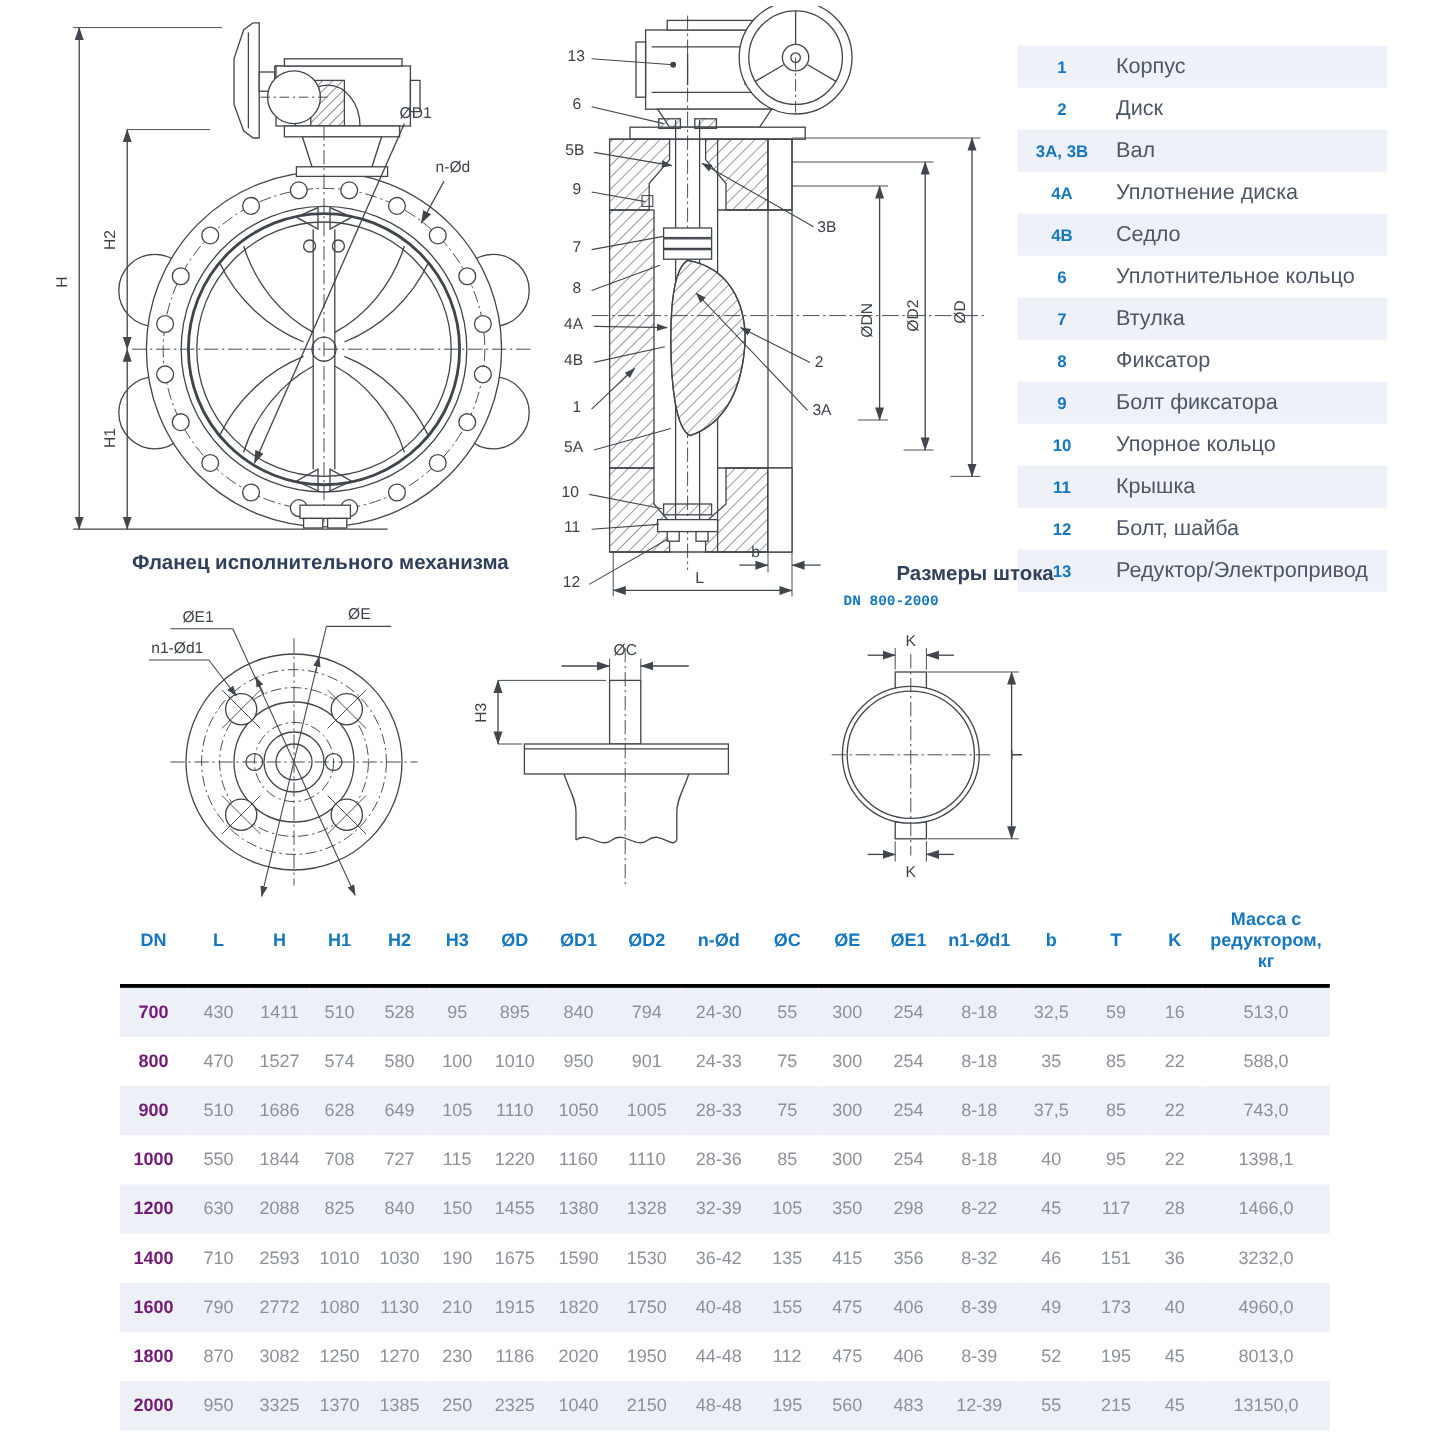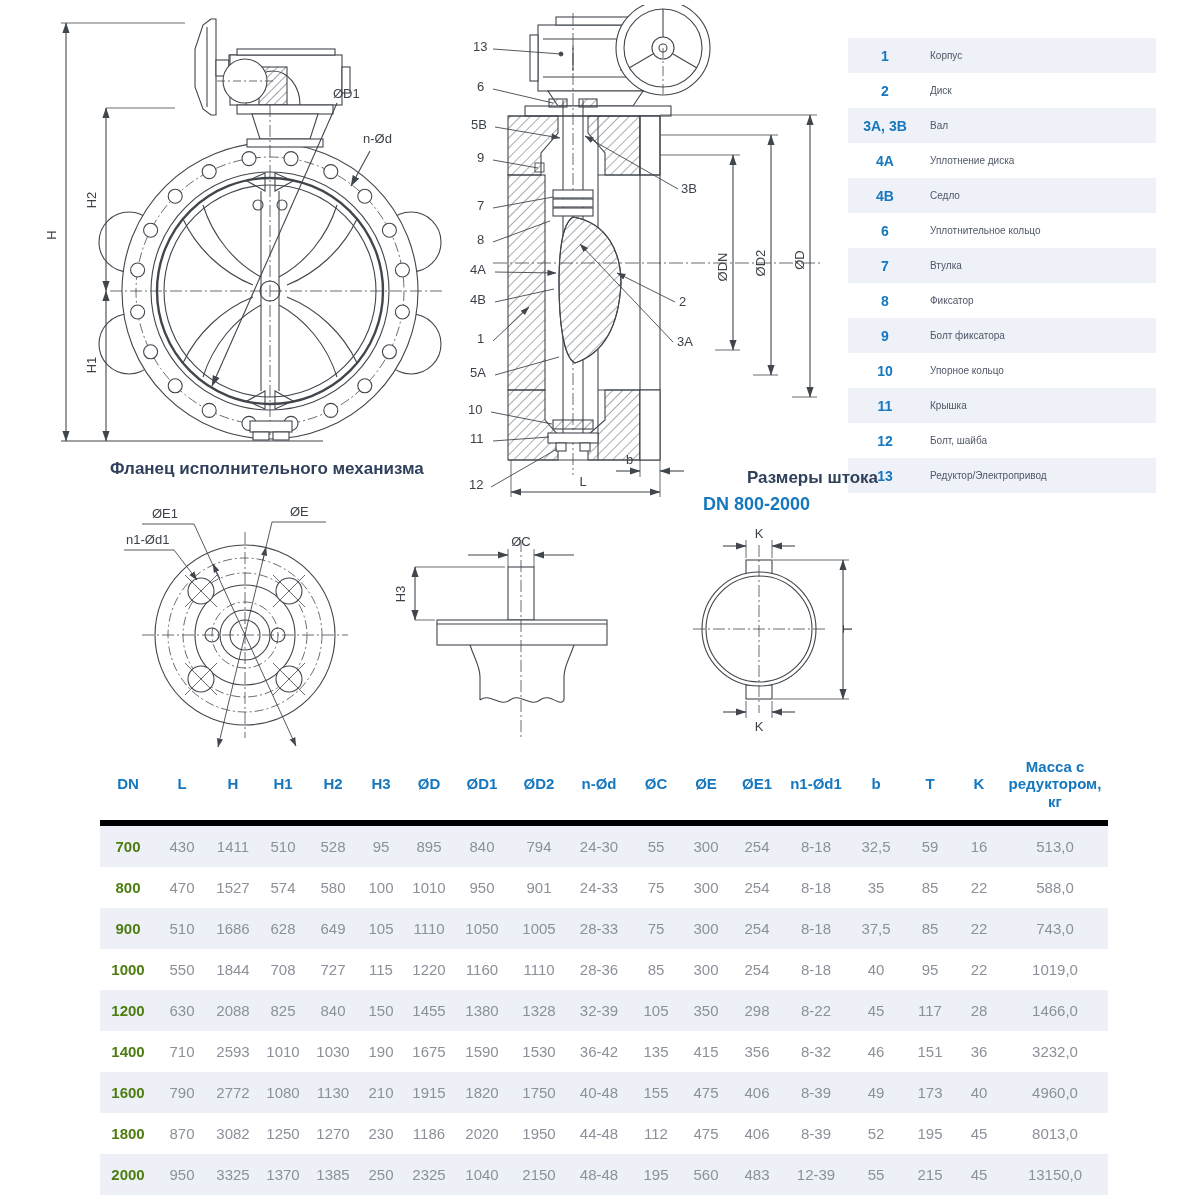--- a/index.html
+++ b/index.html
@@ -6,33 +6,33 @@
   .canvas{position:relative;width:1200px;height:1200px;background:#fff;
           font-family:"Liberation Sans",sans-serif;overflow:hidden;}
   .abs{position:absolute;}
   svg text{font-family:"Liberation Sans",sans-serif;}
 
   
   .legend{width:308px;}
   .legend-row{display:flex;align-items:center;height:35px;}
   .legend-row:nth-child(odd){background:#eef1f7;}
   .legend-num{width:74px;text-align:center;font-weight:bold;font-size:14px;color:#1577be;flex:none;}
-  .legend-label{font-size:10px;color:#4e5666;padding-left:8px;}
+  .legend-label{font-size:18px;color:#4e5666;padding-left:8px;}
 
   
   .title-navy{font-size:17px;font-weight:bold;color:#31405a;}
-  .subtitle-blue{font-size:18px;font-weight:bold;color:#1577be;}
+  .subtitle-blue{font-size:12px;font-weight:bold;color:#1577be;font-family:Liberation Mono, monospace;}
 
   
   table.dims{border-collapse:collapse;table-layout:fixed;width:1008px;}
   table.dims th{color:#1577be;font-weight:bold;font-size:15px;text-align:center;
-    vertical-align:middle;padding:6px 0 10px 0;border-bottom:6px solid #000000;line-height:1.15;}
+    vertical-align:middle;padding:6px 0 10px 0;border-bottom:3px solid #000000;line-height:1.15;}
   table.dims td{font-size:15px;color:#8b9099;text-align:center;height:39px;vertical-align:middle;}
   table.dims tbody tr:nth-child(odd){background:#edf1f7;}
-  table.dims td.dn{color:#4d7c0f;font-weight:bold;}
+  table.dims td.dn{color:#701a75;font-weight:bold;}
 </style>
 </head>
 <body>
 
 <div class="canvas">
 
   <svg class="abs" style="left:25px;top:5px;" width="440" height="505" viewBox="0 0 440 505">
     <defs>
       <marker id="fva" viewBox="0 0 10 10" refX="9.5" refY="5" markerWidth="10" markerHeight="10" orient="auto-start-reverse">
         <path d="M0,1.6 L10,5 L0,8.4 Z" fill="#41464d"></path>
@@ -558,21 +558,21 @@
             <td>1160</td>
             <td>1110</td>
             <td>28-36</td>
             <td>85</td>
             <td>300</td>
             <td>254</td>
             <td>8-18</td>
             <td>40</td>
             <td>95</td>
             <td>22</td>
-            <td>1019,0</td>
+            <td>1398,1</td>
           </tr>
           <tr>
             <td class="dn">1200</td>
             <td>630</td>
             <td>2088</td>
             <td>825</td>
             <td>840</td>
             <td>150</td>
             <td>1455</td>
             <td>1380</td>

